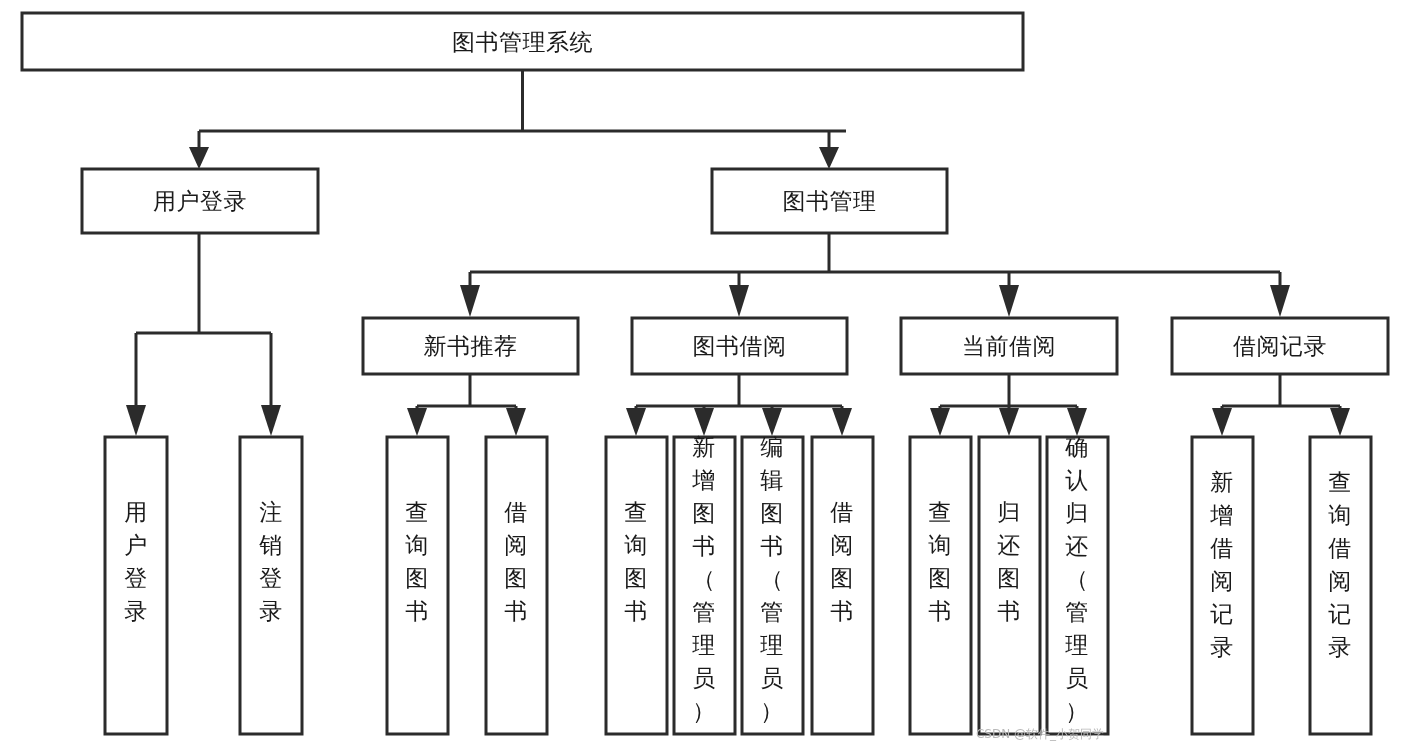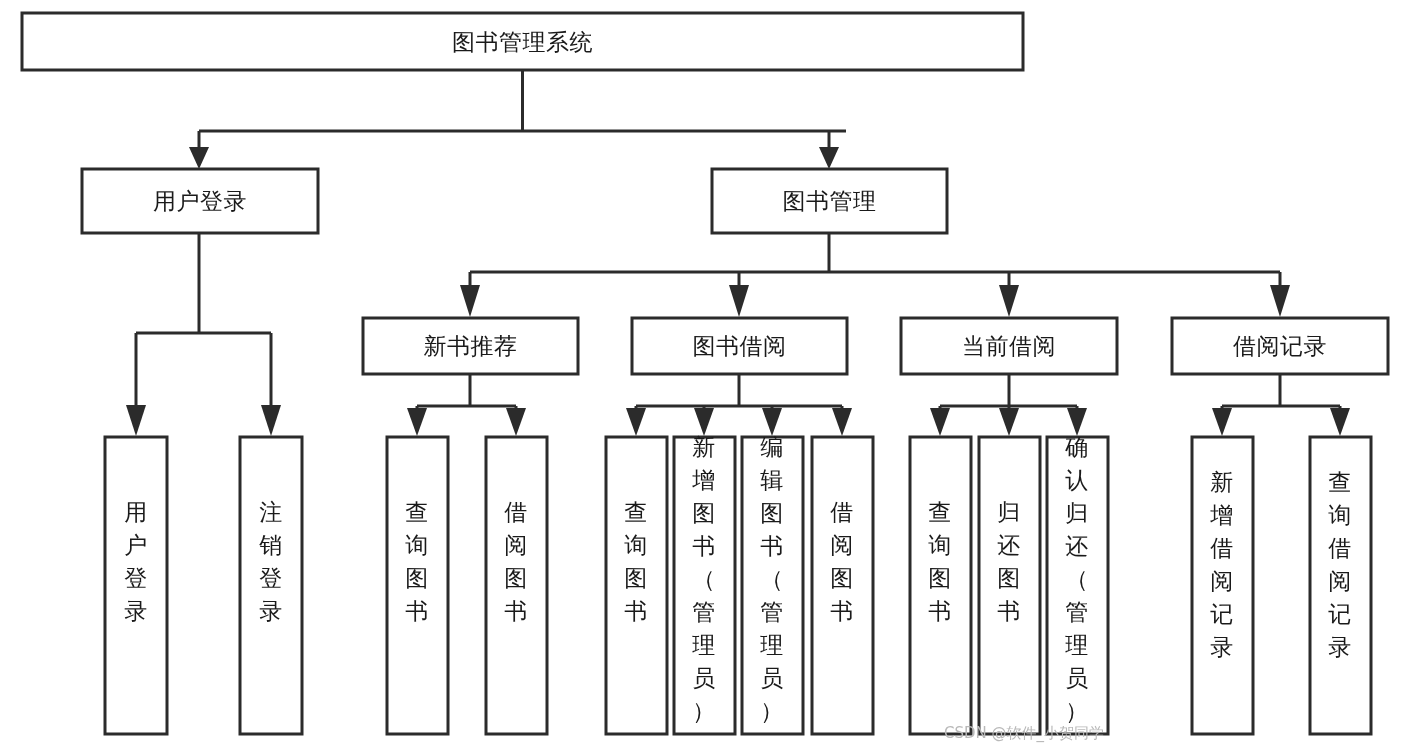--- a/index.html
+++ b/index.html
@@ -54,21 +54,21 @@
     font-family: "DejaVu Sans", "Liberation Sans", sans-serif;
     font-size: 23px;
     fill: #1a1a1a;
     letter-spacing: 0.5px;
   }
   .watermark {
     position: absolute;
     right: 12px;
     bottom: 4px;
     font-family: "DejaVu Sans", "Liberation Sans", sans-serif;
-    font-size: 15px;
+    font-size: 12px;
     color: #b9b9b9;
     white-space: nowrap;
     user-select: none;
   }
 </style>
 </head>
 <body>
 
 <div id="diagram-root">
 

